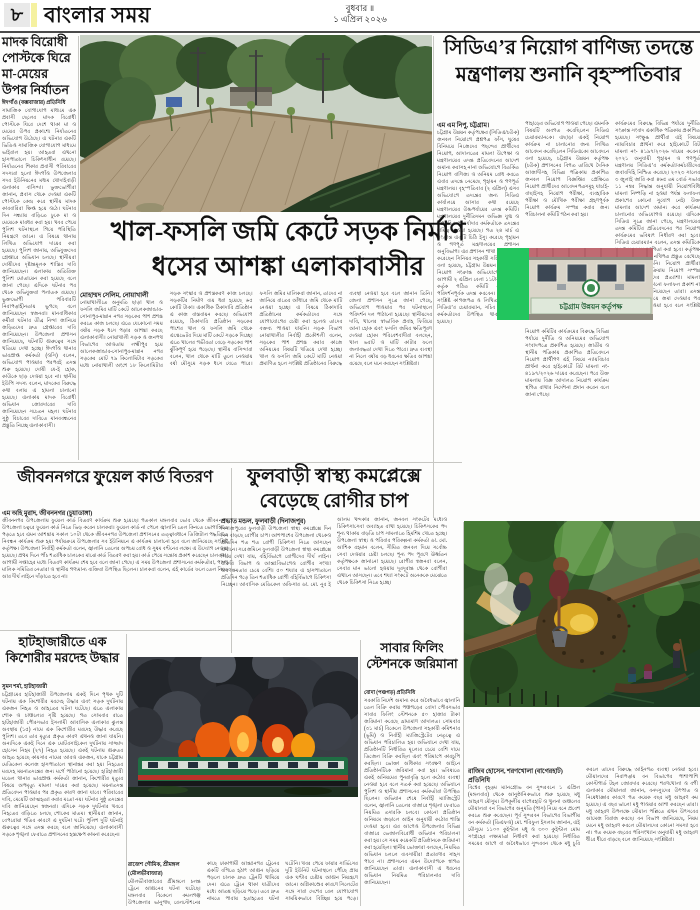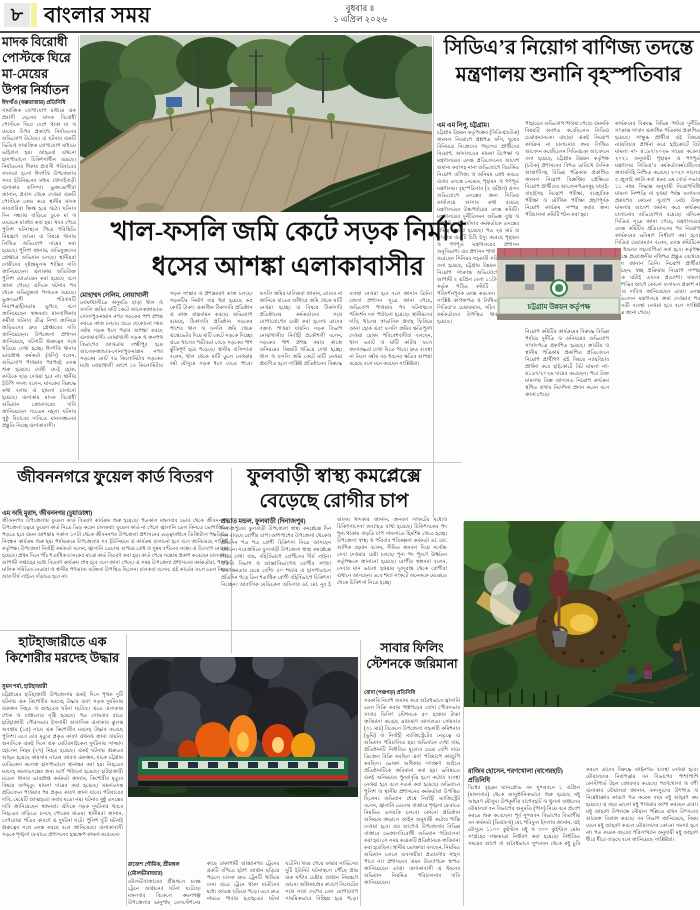--- a/index.html
+++ b/index.html
@@ -130,21 +130,21 @@
         <div class="body-text">চট্টগ্রাম উন্নয়ন কর্তৃপক্ষের (সিডিএ/চউক) জনবল নিয়োগে প্রশ্নপত্র ফাঁস, ঘুষের বিনিময়ে নিজেদের পছন্দের প্রার্থীদের নিয়োগ, আদালতের মামলা উপেক্ষা ও মন্ত্রণালয়ের তদন্ত প্রতিবেদনের আদেশ অমান্য করাসহ নানা অভিযোগে বিতর্কিত নিয়োগ বাণিজ্য ও অনিয়ম রোধ করতে এবার তদন্তে নেমেছে গৃহায়ন ও গণপূর্ত মন্ত্রণালয়। বৃহস্পতিবার (২ এপ্রিল) এসব অভিযোগে তদন্তের জন্য সিডিএ কার্যালয়ে আসার কথা রয়েছে মন্ত্রণালয়ের উচ্চপর্যায়ের তদন্ত কমিটি। মন্ত্রণালয়ের দুর্নীতিদমন অভিজ্ঞ যুগ্ম ও উপসচিব পদমর্যাদার কর্মকর্তাকে তদন্তের দায়িত্ব দেওয়া হয়েছে। গত ২৪ মার্চ এ সংক্রান্ত একটি চিঠি ইস্যু করেছে গৃহায়ন ও গণপূর্ত মন্ত্রণালয়ের প্রশাসন অনুবিভাগ। এর প্রশাসন শাখা হতে স্বাক্ষর করেছেন সিনিয়র সহকারী সচিব। চিঠিতে বলা হয়েছে, চট্টগ্রাম উন্নয়ন কর্তৃপক্ষের নিয়োগ সংক্রান্ত অভিযোগের বিষয়ে আগামী ২ এপ্রিল বেলা ১১টায় মন্ত্রণালয় কর্তৃক গঠিত কমিটি সরেজমিনে পরিদর্শনপূর্বক তদন্ত করবেন। তদন্তকালে সংশ্লিষ্ট কাগজপত্র ও লিখিত বক্তব্যসহ সিডিএ’র চেয়ারম্যান, সচিব ও সংশ্লিষ্ট কর্মকর্তাদের উপস্থিত থাকতে বলা হয়েছে।</div>
       </div>
       <div class="abs clip" style="left:88px;top:0;width:84px;height:396px;">
         <div class="body-text" style="height:130px;overflow:hidden;">পাহাড়ের অভিযোগ পাওয়া গেছে। এমনকি বিষয়টি অবগত করেছিলেন সিডিএ চেয়ারম্যানকে। এছাড়া একই নিয়োগ কার্যক্রম না চালানোর জন্য লিখিত আবেদন করেছিলেন সিডিএকে। আবেদনে বলা হয়েছে, চট্টগ্রাম উন্নয়ন কর্তৃপক্ষ (চউক) প্রশাসনের বিগত তারিখে দৈনিক আজাদীসহ বিভিন্ন পত্রিকায় প্রকাশিত জনবল নিয়োগ বিজ্ঞপ্তির প্রেক্ষিতে নিয়োগ প্রার্থীদের আবেদনপত্রসমূহ যাচাই-বাছাইসহ নিয়োগ পরীক্ষা, ব্যবহারিক পরীক্ষা ও মৌখিক পরীক্ষা গ্রহণপূর্বক নিয়োগ কার্যক্রম সম্পন্ন করার জন্য পরিচালনা কমিটি গঠন করা হয়।</div>
         <div class="body-text" style="margin-top:78px;">নিয়োগ কমিটির কার্যক্রমের বিরুদ্ধে বিভিন্ন পর্যায়ে দুর্নীতি ও অনিয়মের অভিযোগ সংবাদপত্রে প্রকাশিত হয়েছে। জাতীয় ও স্থানীয় পত্রিকায় প্রকাশিত প্রতিবেদনে নিয়োগ প্রার্থীগণ এই বিষয়ে ন্যায়বিচার প্রার্থনা করে হাইকোর্টে রিট মামলা নং- ৪১৯৭/২০২৬ দায়ের করেছেন। পরে উক্ত মামলায় বিজ্ঞ আদালত নিয়োগ কার্যক্রম স্থগিত রাখার নির্দেশনা প্রদান করেন বলে জানা গেছে।</div>
       </div>
       <div class="abs clip" style="left:178px;top:0;width:85px;height:396px;">
         <div class="body-text">কার্যক্রমের বিরুদ্ধে বিভিন্ন পর্যায়ে দুর্নীতি সংক্রান্ত সংবাদ একাধিক পত্রিকায় প্রকাশিত হয়েছে। সংক্ষুব্ধ প্রার্থীরা এই বিষয়ে ন্যায়বিচার প্রার্থনা করে হাইকোর্টে রিট মামলা নং- ৪১৯৭/২০২৬ দায়ের করেন। ২০২১ অনুযায়ী গৃহায়ন ও গণপূর্ত মন্ত্রণালয় সিডিএ’র কর্মকর্তা/কর্মচারীদের জবাবদিহি নিশ্চিত করেছে। ২০২৩ সালের ৩ জুলাই জারি করা ৪৬৫ তম বোর্ড সভার ১১ নম্বর সিদ্ধান্ত অনুযায়ী নিয়োগবিধি মামলা নিষ্পত্তি না হওয়া পর্যন্ত ফলাফল প্রকাশের কোনো সুযোগ নেই। উক্ত মামলার আদেশ অমান্য করে কার্যক্রম চালানোর অভিযোগও রয়েছে। এদিকে সিডিএ সূত্রে জানা গেছে, মন্ত্রণালয়ের তদন্ত কমিটির প্রতিবেদনের পর নিয়োগ কার্যক্রমের ভবিষ্যৎ নির্ধারণ করা হবে। সিডিএ চেয়ারম্যান বলেন, তদন্ত কমিটিকে সব ধরনের সহযোগিতা করা হবে। কর্তৃপক্ষ তদন্তে প্রয়োজনীয় নথিপত্র প্রস্তুত রেখেছে বলে জানান তিনি। নিয়োগ প্রার্থীরা বলছেন, স্বচ্ছ প্রক্রিয়ায় নিয়োগ সম্পন্ন হোক এটাই তাদের প্রত্যাশা। মামলা নিষ্পত্তির আগে কোনো ফলাফল প্রকাশ না করার দাবিও জানিয়েছেন তারা। তদন্ত প্রতিবেদন মন্ত্রণালয়ে জমা দেওয়ার পর পরবর্তী ব্যবস্থা নেওয়া হবে বলে সংশ্লিষ্ট সূত্রে জানা গেছে।</div>
       </div>
 
-      <div class="abs photo" style="left:60px;top:128px;width:124px;height:72px;background:#22c55e;z-index:2;">
+      <div class="abs photo" style="left:60px;top:128px;width:124px;height:72px;background:#22c55e;z-index:2;padding-left:32px;">
         <svg viewBox="0 0 124 72" width="124" height="72">
           <rect width="124" height="72" fill="#d9d4c8"></rect>
           <rect x="0" y="0" width="124" height="9" fill="#c06a72"></rect>
           <g stroke="#a9555e" stroke-width="1">
               <line x1="8" y1="0" x2="8" y2="9"></line>
               <line x1="24" y1="0" x2="24" y2="9"></line>
               <line x1="40" y1="0" x2="40" y2="9"></line>
               <line x1="56" y1="0" x2="56" y2="9"></line>
               <line x1="72" y1="0" x2="72" y2="9"></line>
               <line x1="88" y1="0" x2="88" y2="9"></line>

